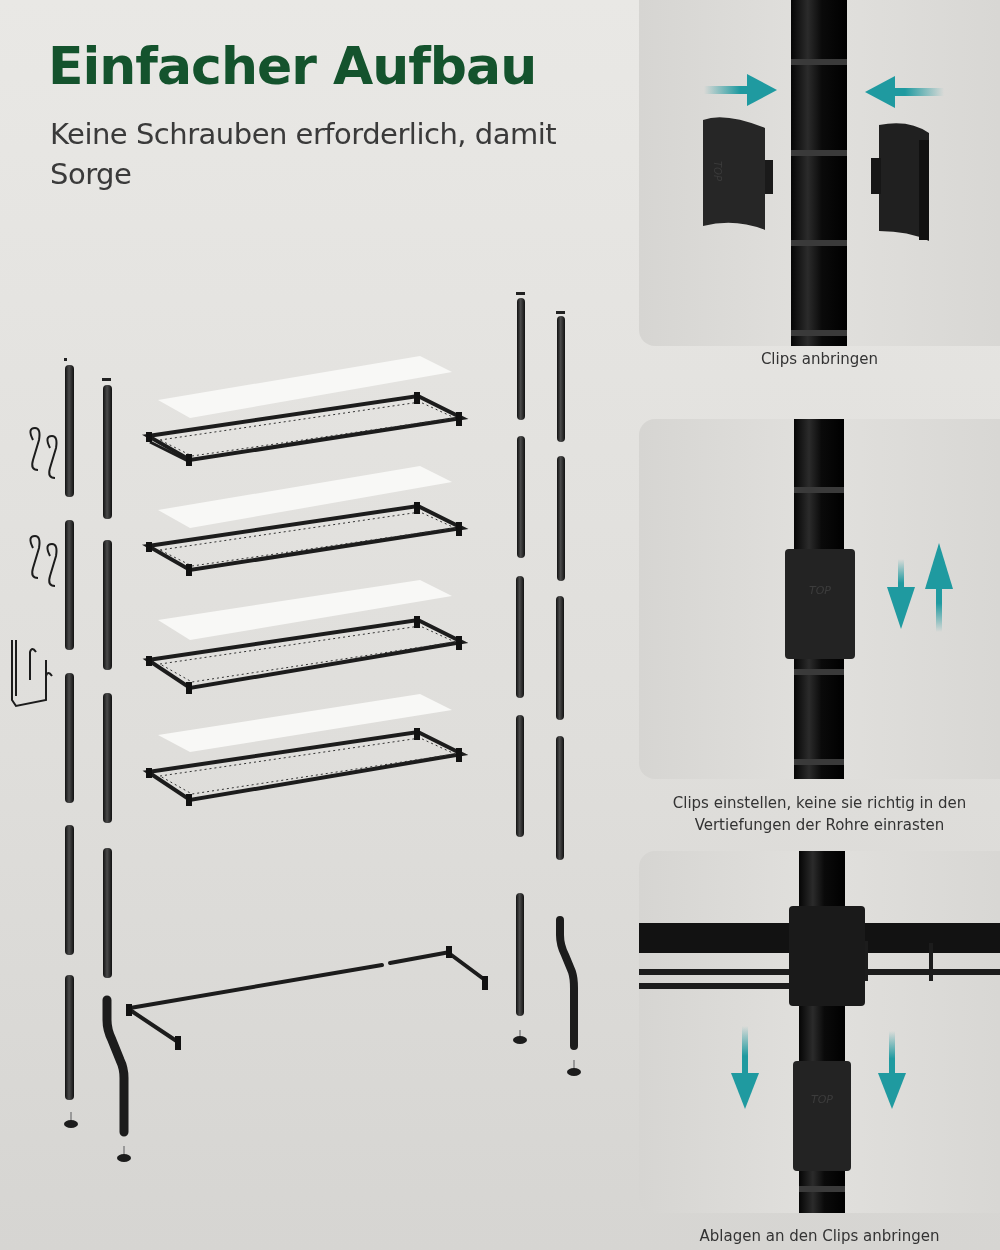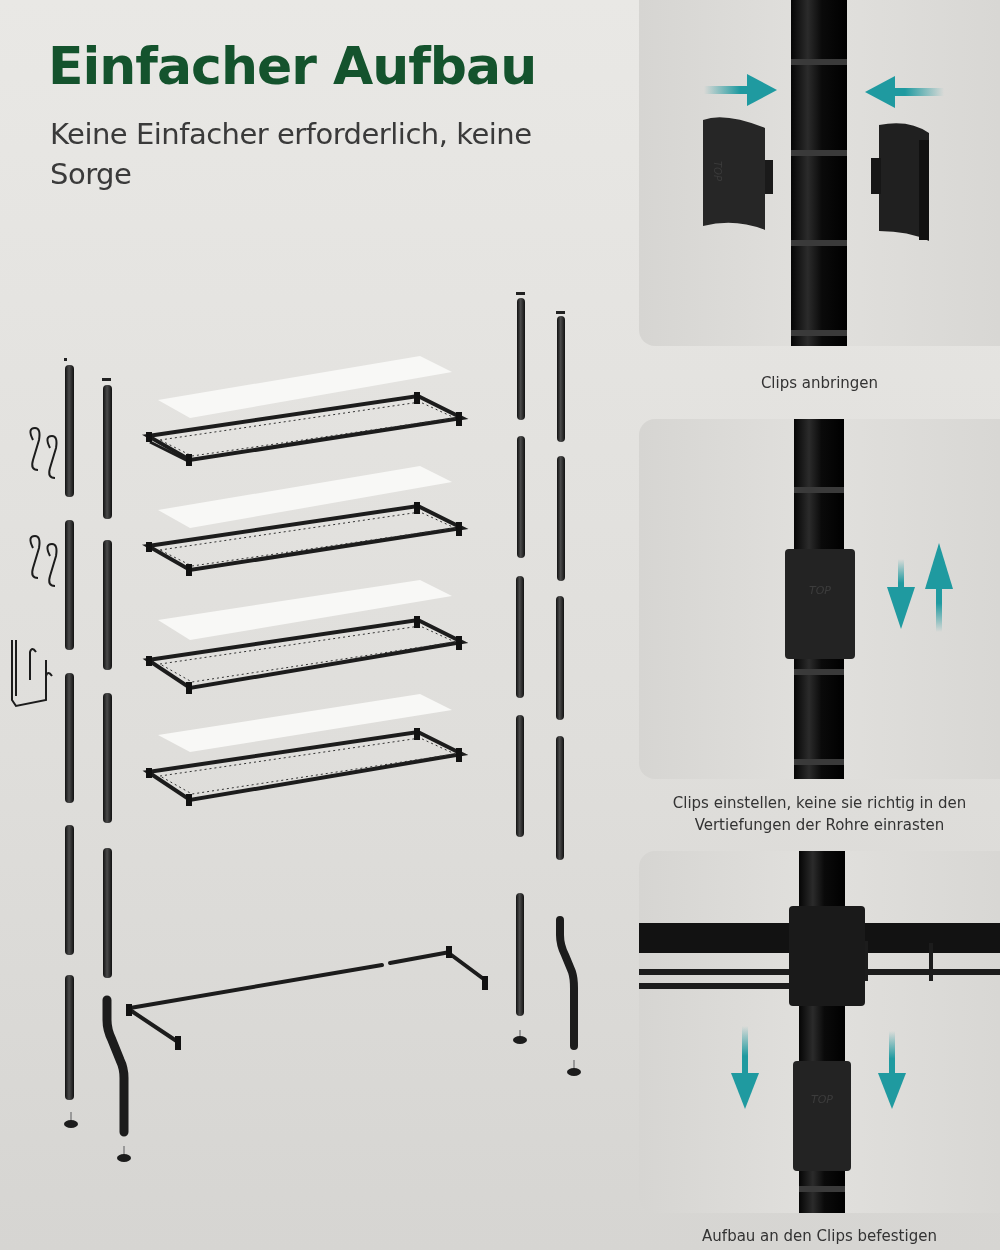--- a/index.html
+++ b/index.html
@@ -28,21 +28,21 @@
   .panel svg { position: absolute; left: 0; top: 0; }
   .caption {
     position: absolute; left: 639px; width: 361px; text-align: center;
     font-size: 15px; line-height: 22px; color: #333;
   }
 </style>
 </head>
 <body>
 
 <h1 class="title">Einfacher Aufbau</h1>
-<p class="subtitle">Keine Einfacher erforderlich, keine Sorge</p>
+<p class="subtitle">Keine Schrauben erforderlich, damit Sorge</p>
 
 <div class="diagram">
   <svg width="620" height="900" viewBox="0 280 620 900" xmlns="http://www.w3.org/2000/svg">
     <defs>
       <linearGradient id="pole" x1="0" x2="1">
         <stop offset="0" stop-color="#111"></stop>
           <stop offset="0.45" stop-color="#4a4a4a"></stop>
           <stop offset="1" stop-color="#111"></stop>
       </linearGradient>
     </defs>
@@ -194,21 +194,21 @@
       <rect x="126" y="160" width="8" height="34" fill="#1a1a1a"></rect>
       <text x="76" y="170" font-size="10" fill="#3a3a3a" font-family="DejaVu Sans, sans-serif" transform="rotate(90 80 165)">TOP</text>
     </g>
     <g>
       <path d="M240 125 q30 -6 50 8 l0 108 q-20 -10 -50 -10 z" fill="#202020"></path>
       <rect x="232" y="158" width="10" height="36" fill="#161616"></rect>
       <rect x="280" y="140" width="10" height="100" fill="#111"></rect>
     </g>
   </svg>
 </div>
-<div class="caption" style="top:372px;text-align:center;">Clips anbringen</div>
+<div class="caption" style="top:348px;text-align:center;">Clips anbringen</div>
 
 <div class="panel" style="top:419px; height:360px;">
   <svg width="361" height="360" viewBox="0 0 361 360">
     <defs>
       <linearGradient id="tube2" x1="0" x2="1">
         <stop offset="0" stop-color="#050505"></stop>
           <stop offset="0.3" stop-color="#2b2b2b"></stop>
           <stop offset="0.55" stop-color="#0a0a0a"></stop>
           <stop offset="1" stop-color="#000"></stop>
       </linearGradient>
@@ -278,13 +278,13 @@
     <g>
       <rect x="103" y="175" width="6" height="50" fill="url(#fadeDown3)"></rect>
       <polygon points="92,222 120,222 106,258" fill="#1f9aa0"></polygon>
     </g>
     <g>
       <rect x="250" y="180" width="6" height="46" fill="url(#fadeDown3)"></rect>
       <polygon points="239,222 267,222 253,258" fill="#1f9aa0"></polygon>
     </g>
   </svg>
 </div>
-<div class="caption" style="top:1225px;">Aufbau an den Clips befestigen</div>
+<div class="caption" style="top:1225px;">Ablagen an den Clips anbringen</div>
 
 </body></html>

